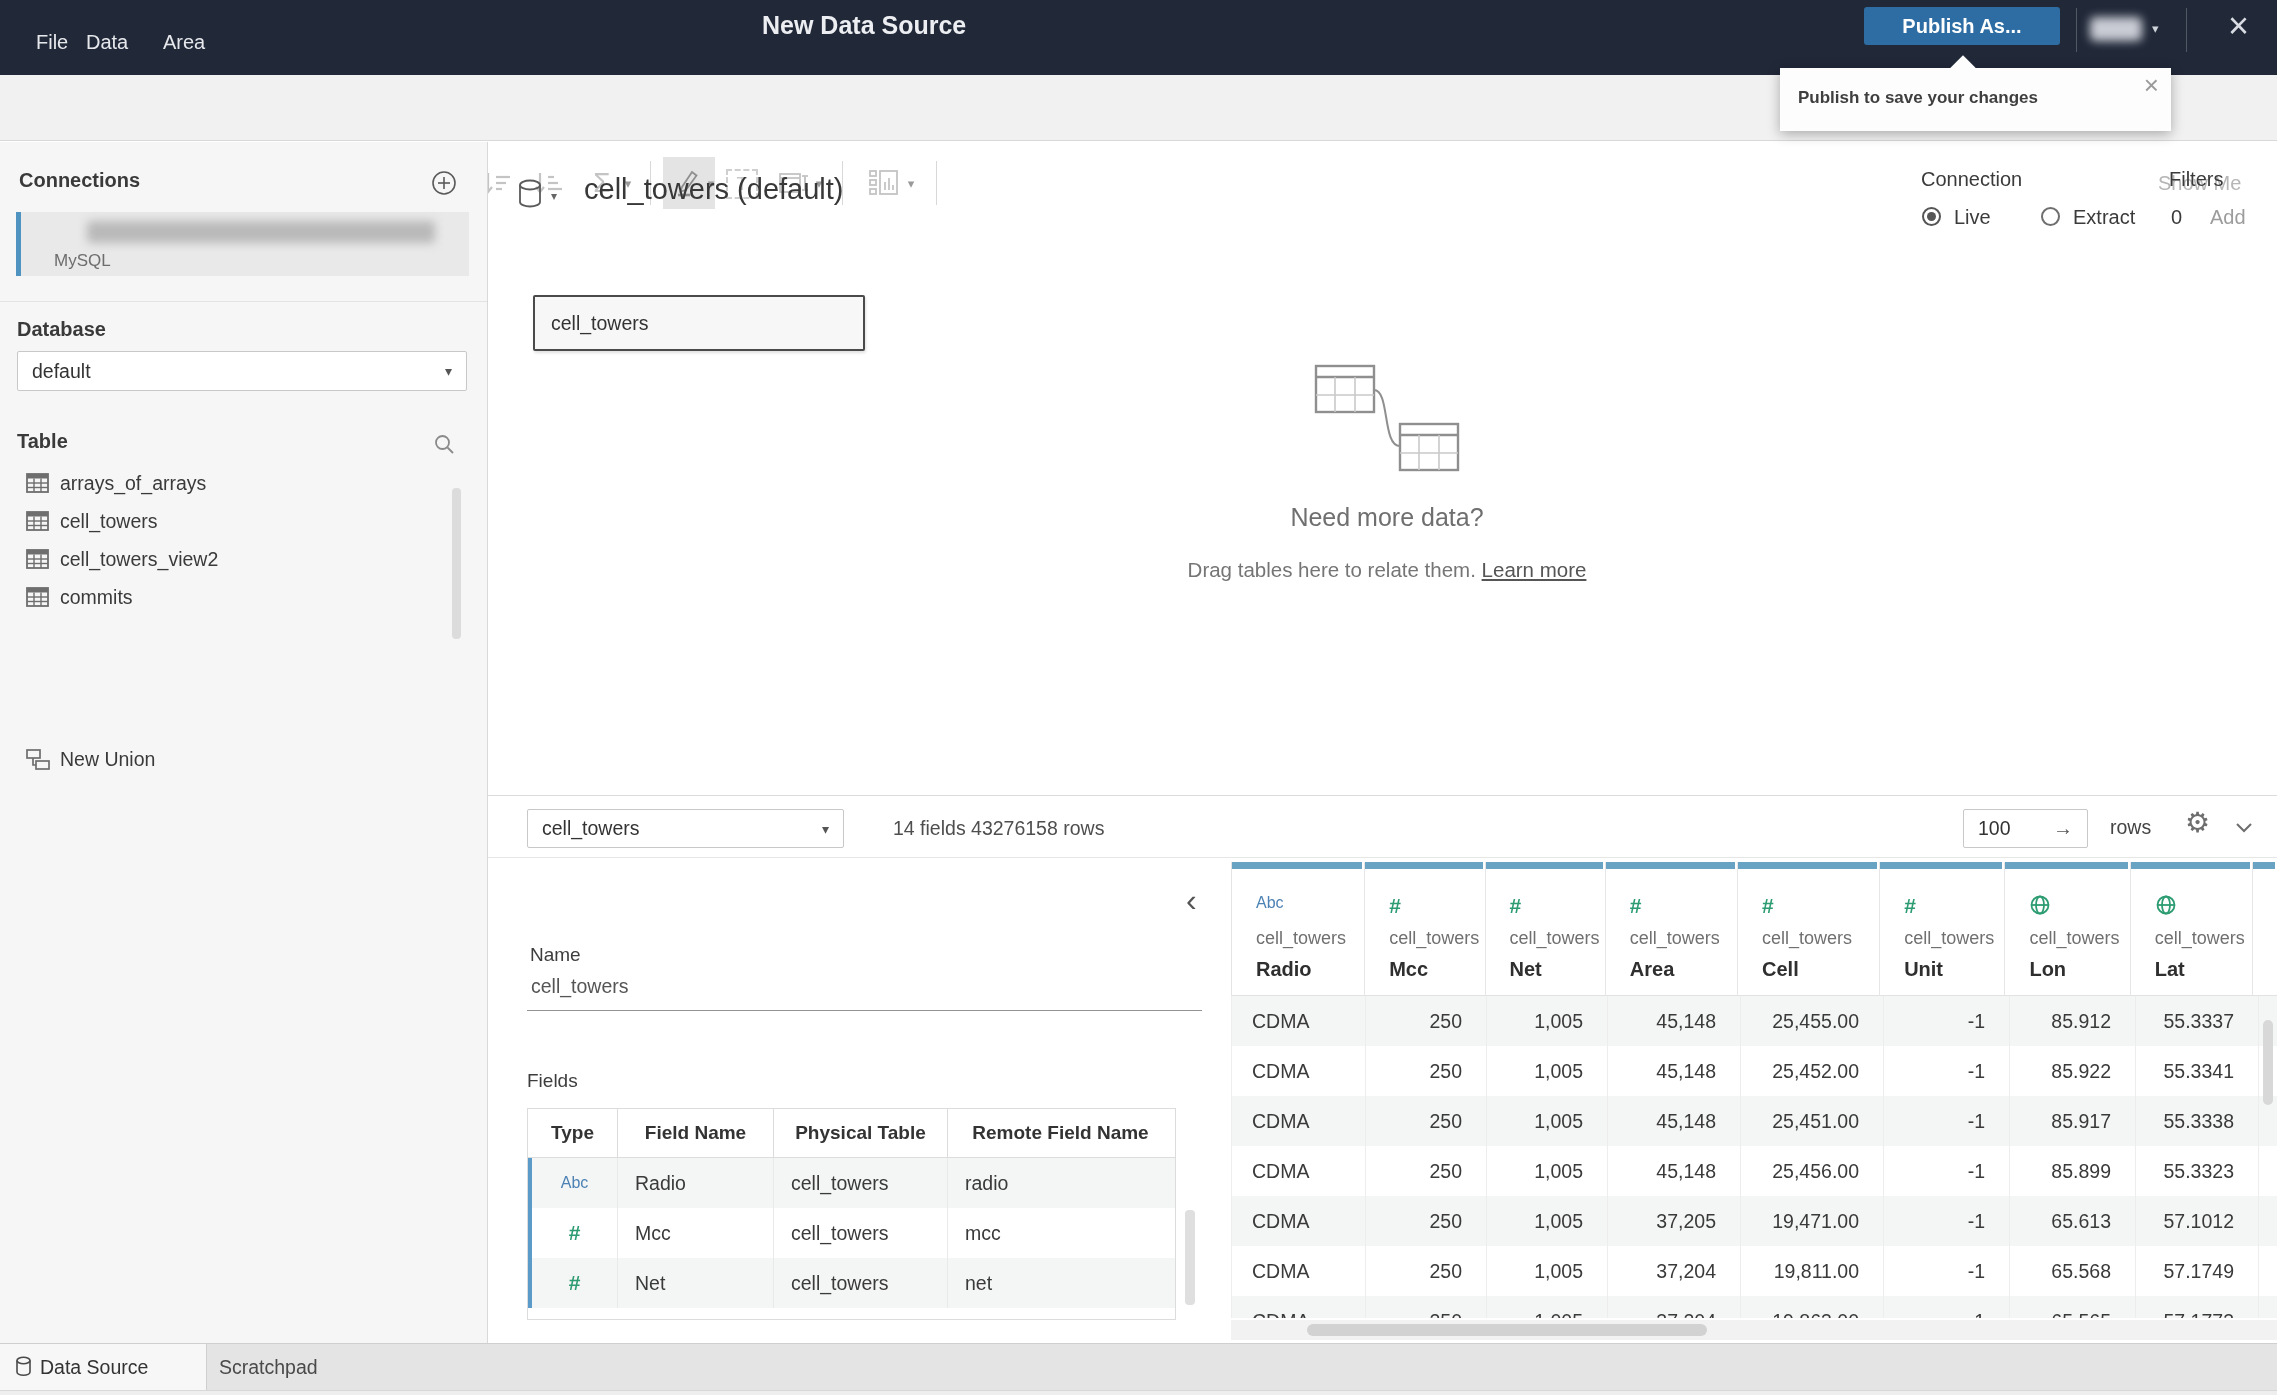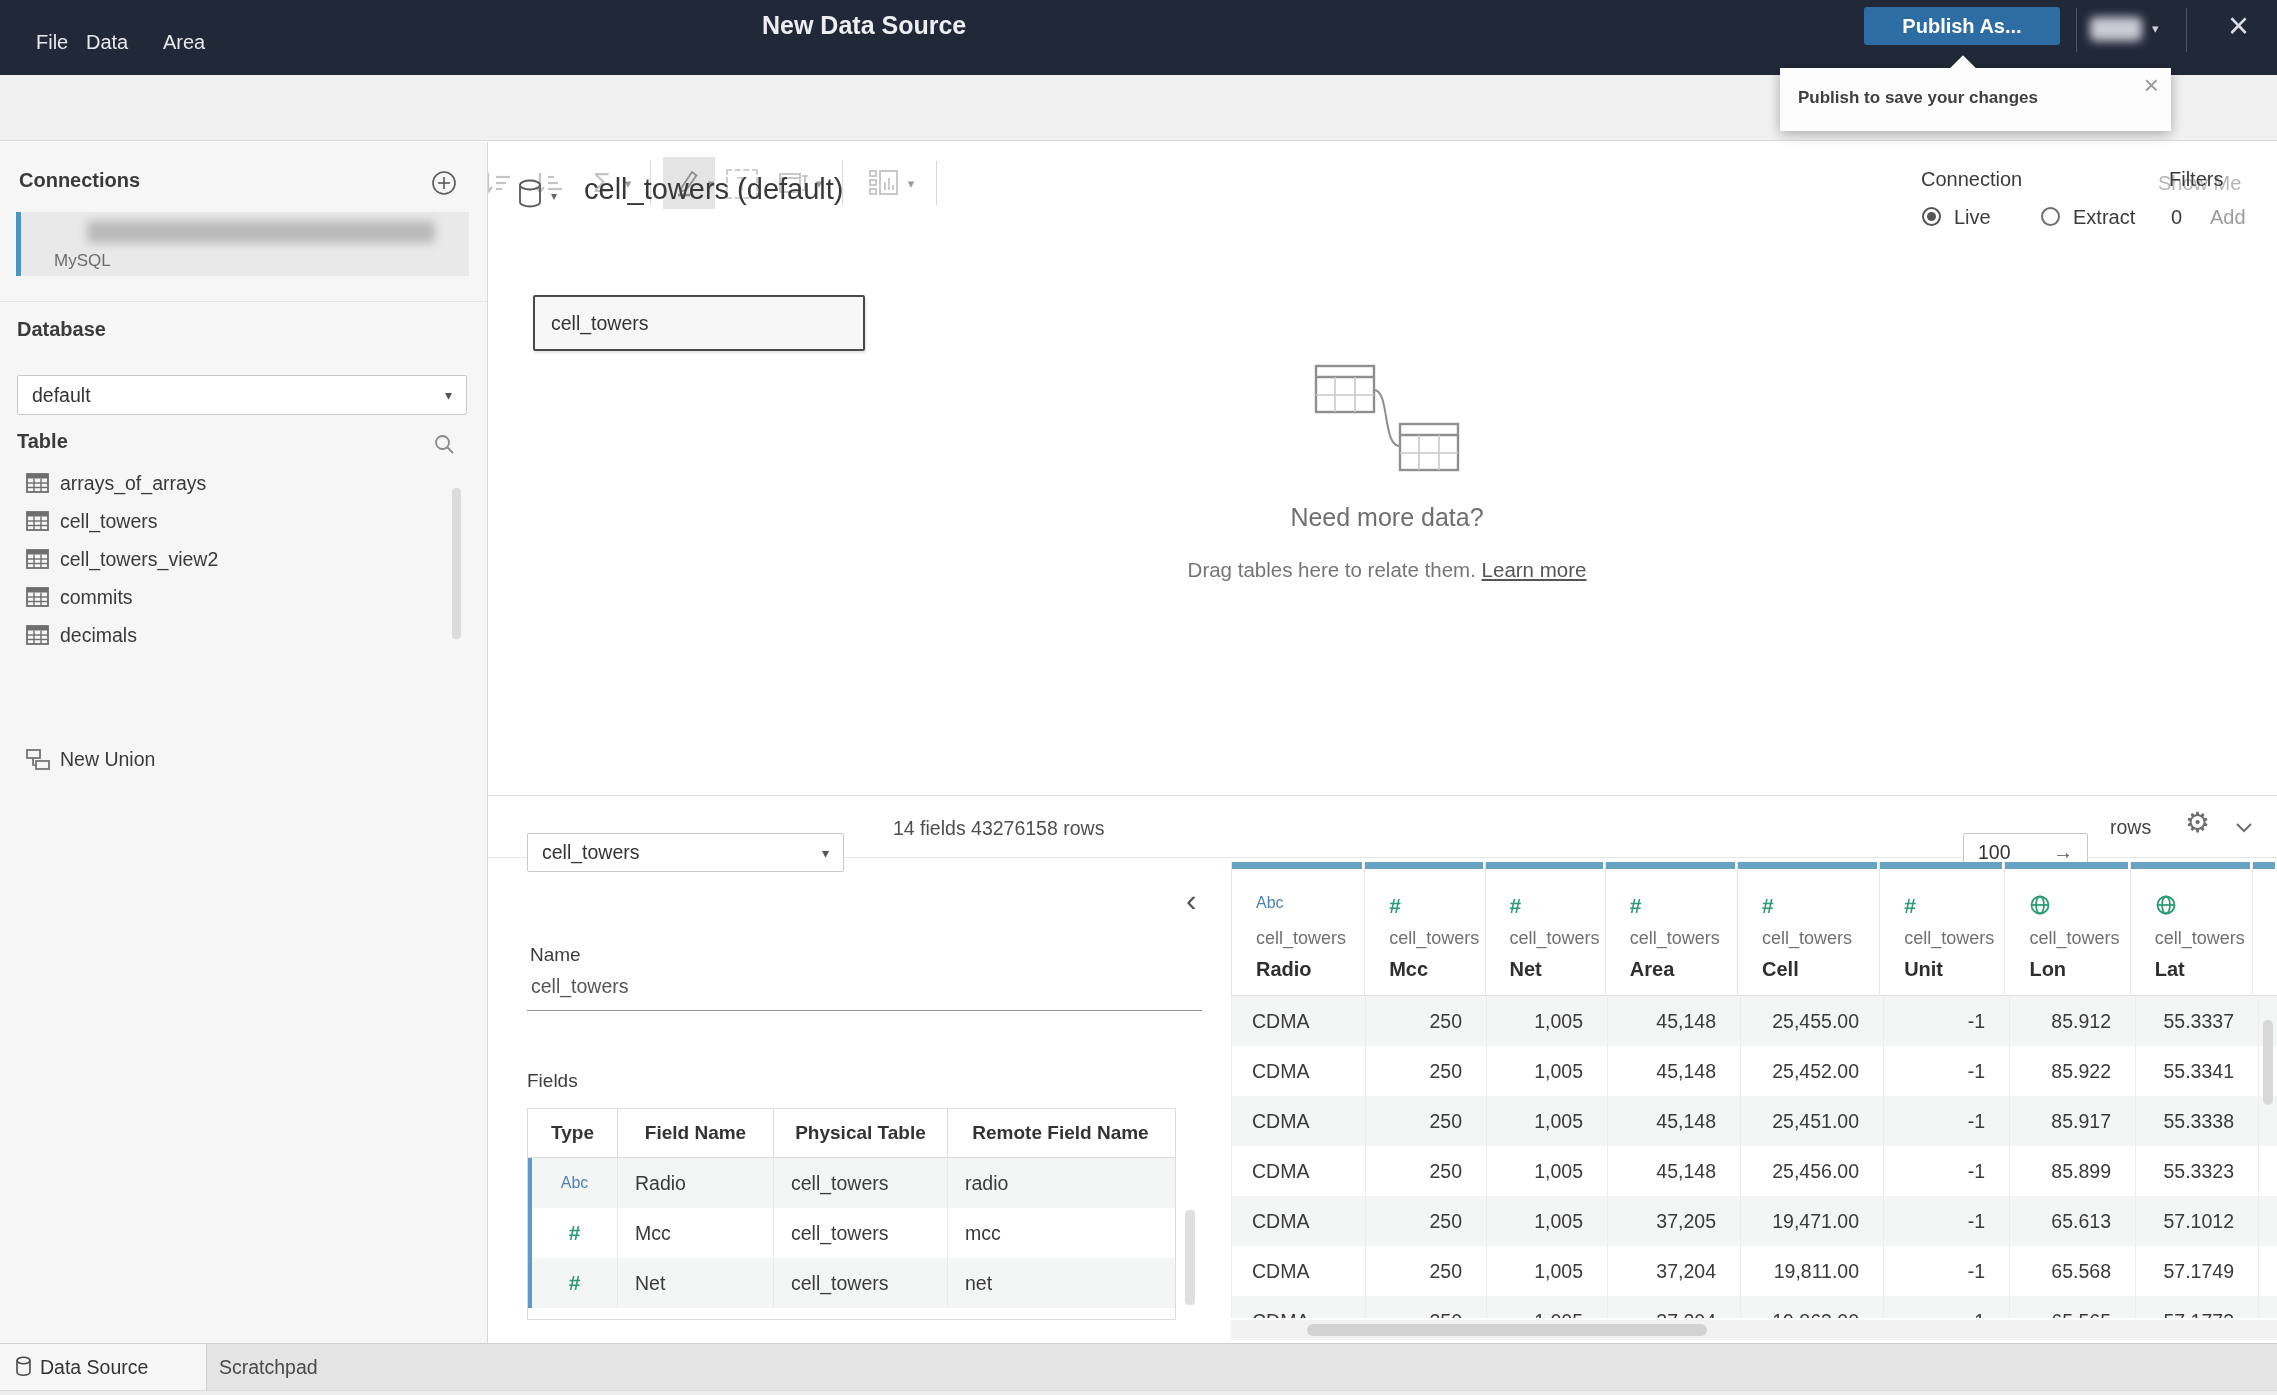--- a/index.html
+++ b/index.html
@@ -26,21 +26,21 @@
   #tooltip .txt{position:absolute;left:18px;top:20px;font-size:17px;font-weight:bold;color:#3f3f3f;}
   #tooltip .tclose{position:absolute;right:12px;top:2px;font-size:26px;color:#9a9a9a;}
   
   #sidebar{left:0;top:142px;width:488px;height:1201px;background:#f6f6f7;border-right:1px solid #d9d9d9;box-sizing:border-box;}
   .side-h{font-size:20px;font-weight:bold;color:#3a3a3a;}
   #conn-card{left:16px;top:212px;width:453px;height:64px;background:#e9e9ea;border-left:5px solid #4f93c1;box-sizing:border-box;}
   #conn-blob{left:87px;top:221px;width:348px;height:22px;background:#b9b9b9;border-radius:4px;}
   #mysql-label{left:54px;top:251px;font-size:17px;color:#6d6d6d;}
   .divider{height:1px;background:#e3e3e3;}
   .selectbox{background:#fff;border:1px solid #c8c8c8;border-radius:2px;box-sizing:border-box;
-     display:flex;align-items:center;font-size:19.5px;color:#333;margin-top:24px;}
+     display:flex;align-items:center;font-size:19.5px;color:#333;}
   .selectbox .sv{padding-left:14px;}
   .selectbox .scaret{position:absolute;right:14px;font-size:14px;color:#555;}
   .tbl-item{display:flex;align-items:center;height:38px;padding-left:26px;}
   .tbl-ic{width:34px;display:flex;align-items:center;}
   .tbl-lb{font-size:19.5px;color:#3a3a3a;}
   .sb-thumb{background:#dcdcdc;border-radius:4px;}
   
   #ds-title{left:584px;top:173px;font-size:29px;color:#383838;}
   .lbl20{font-size:20px;color:#3b3b3b;}
   .radio{width:19px;height:19px;border:2px solid #6e6e6e;border-radius:50%;box-sizing:border-box;background:#fff;}
@@ -290,33 +290,20 @@
           <svg width="23" height="20" viewBox="0 0 23 20">
             <rect x="1" y="1" width="21" height="18" fill="none" stroke="#6e6e6e" stroke-width="1.8"></rect>
             <rect x="1" y="1" width="21" height="4.5" fill="#6e6e6e"></rect>
             <line x1="1" y1="10" x2="22" y2="10" stroke="#6e6e6e" stroke-width="1.4"></line>
             <line x1="1" y1="14.5" x2="22" y2="14.5" stroke="#6e6e6e" stroke-width="1.4"></line>
             <line x1="8" y1="5.5" x2="8" y2="19" stroke="#6e6e6e" stroke-width="1.4"></line>
             <line x1="15" y1="5.5" x2="15" y2="19" stroke="#6e6e6e" stroke-width="1.4"></line>
           </svg>
         </span>
         <span class="tbl-lb">commits</span>
-      </div>
-      <div class="tbl-item">
-        <span class="tbl-ic">
-          <svg width="23" height="20" viewBox="0 0 23 20">
-            <rect x="1" y="1" width="21" height="18" fill="none" stroke="#6e6e6e" stroke-width="1.8"></rect>
-            <rect x="1" y="1" width="21" height="4.5" fill="#6e6e6e"></rect>
-            <line x1="1" y1="10" x2="22" y2="10" stroke="#6e6e6e" stroke-width="1.4"></line>
-            <line x1="1" y1="14.5" x2="22" y2="14.5" stroke="#6e6e6e" stroke-width="1.4"></line>
-            <line x1="8" y1="5.5" x2="8" y2="19" stroke="#6e6e6e" stroke-width="1.4"></line>
-            <line x1="15" y1="5.5" x2="15" y2="19" stroke="#6e6e6e" stroke-width="1.4"></line>
-          </svg>
-        </span>
-        <span class="tbl-lb">decimals</span>
       </div>
     </div>
   <div class="abs sb-thumb" style="left:452px;top:488px;width:9px;height:151px;"></div>
 
   <div class="abs tbl-item" style="left:0;top:740px;width:420px;">
     <span class="tbl-ic">
       <svg width="24" height="21" viewBox="0 0 24 21" fill="none" stroke="#6e6e6e" stroke-width="1.7">
         <rect x="1" y="1" width="13" height="8"></rect>
           <rect x="10" y="12" width="13" height="8"></rect>
         <path d="M7 9 v7 h3"></path>

